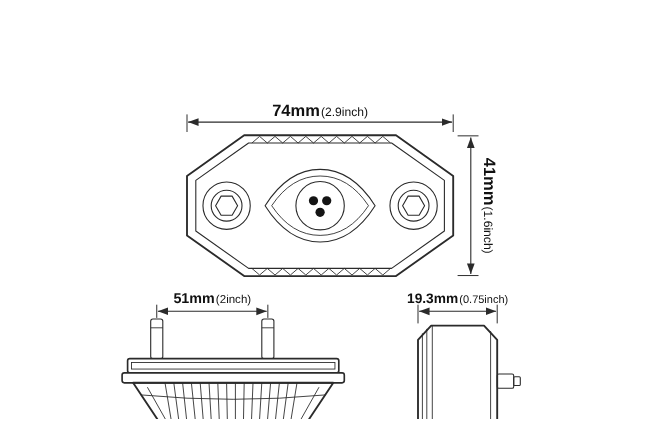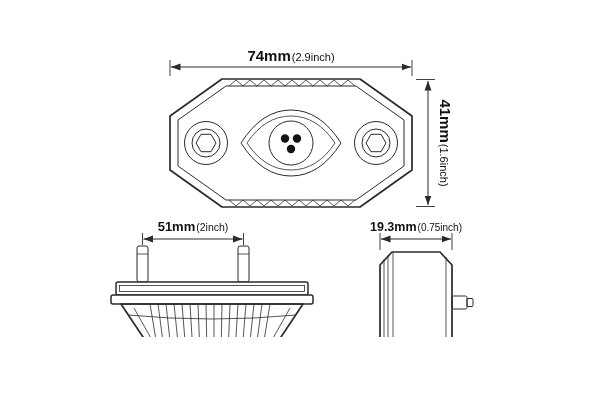--- a/index.html
+++ b/index.html
@@ -2,20 +2,21 @@
 <html><head>
 <meta charset="utf-8">
 <style>
   html,body{margin:0;padding:0;background:#fff;}
   #canvas{
     position:relative;
     width:600px;height:337px;
     background:#ffffff;
     font-family:"Liberation Sans", sans-serif;
     overflow:hidden;
+    margin-top:44px;
   }
   svg{display:block;}
   .ol{fill:none;stroke:#2b2b2b;stroke-width:1.7;stroke-linejoin:round;}
   .il{fill:none;stroke:#2b2b2b;stroke-width:1;stroke-linejoin:round;}
   .thin{fill:none;stroke:#2b2b2b;stroke-width:0.8;}
   .fill-white{fill:#ffffff;stroke:#2b2b2b;stroke-width:1.5;}
   .dimline{stroke:#2b2b2b;stroke-width:1;fill:none;}
   .ext{stroke:#2b2b2b;stroke-width:0.9;}
   .dim-main{font-weight:bold;font-size:15px;fill:#111;}
   .dim-sub{font-size:11px;fill:#111;}

